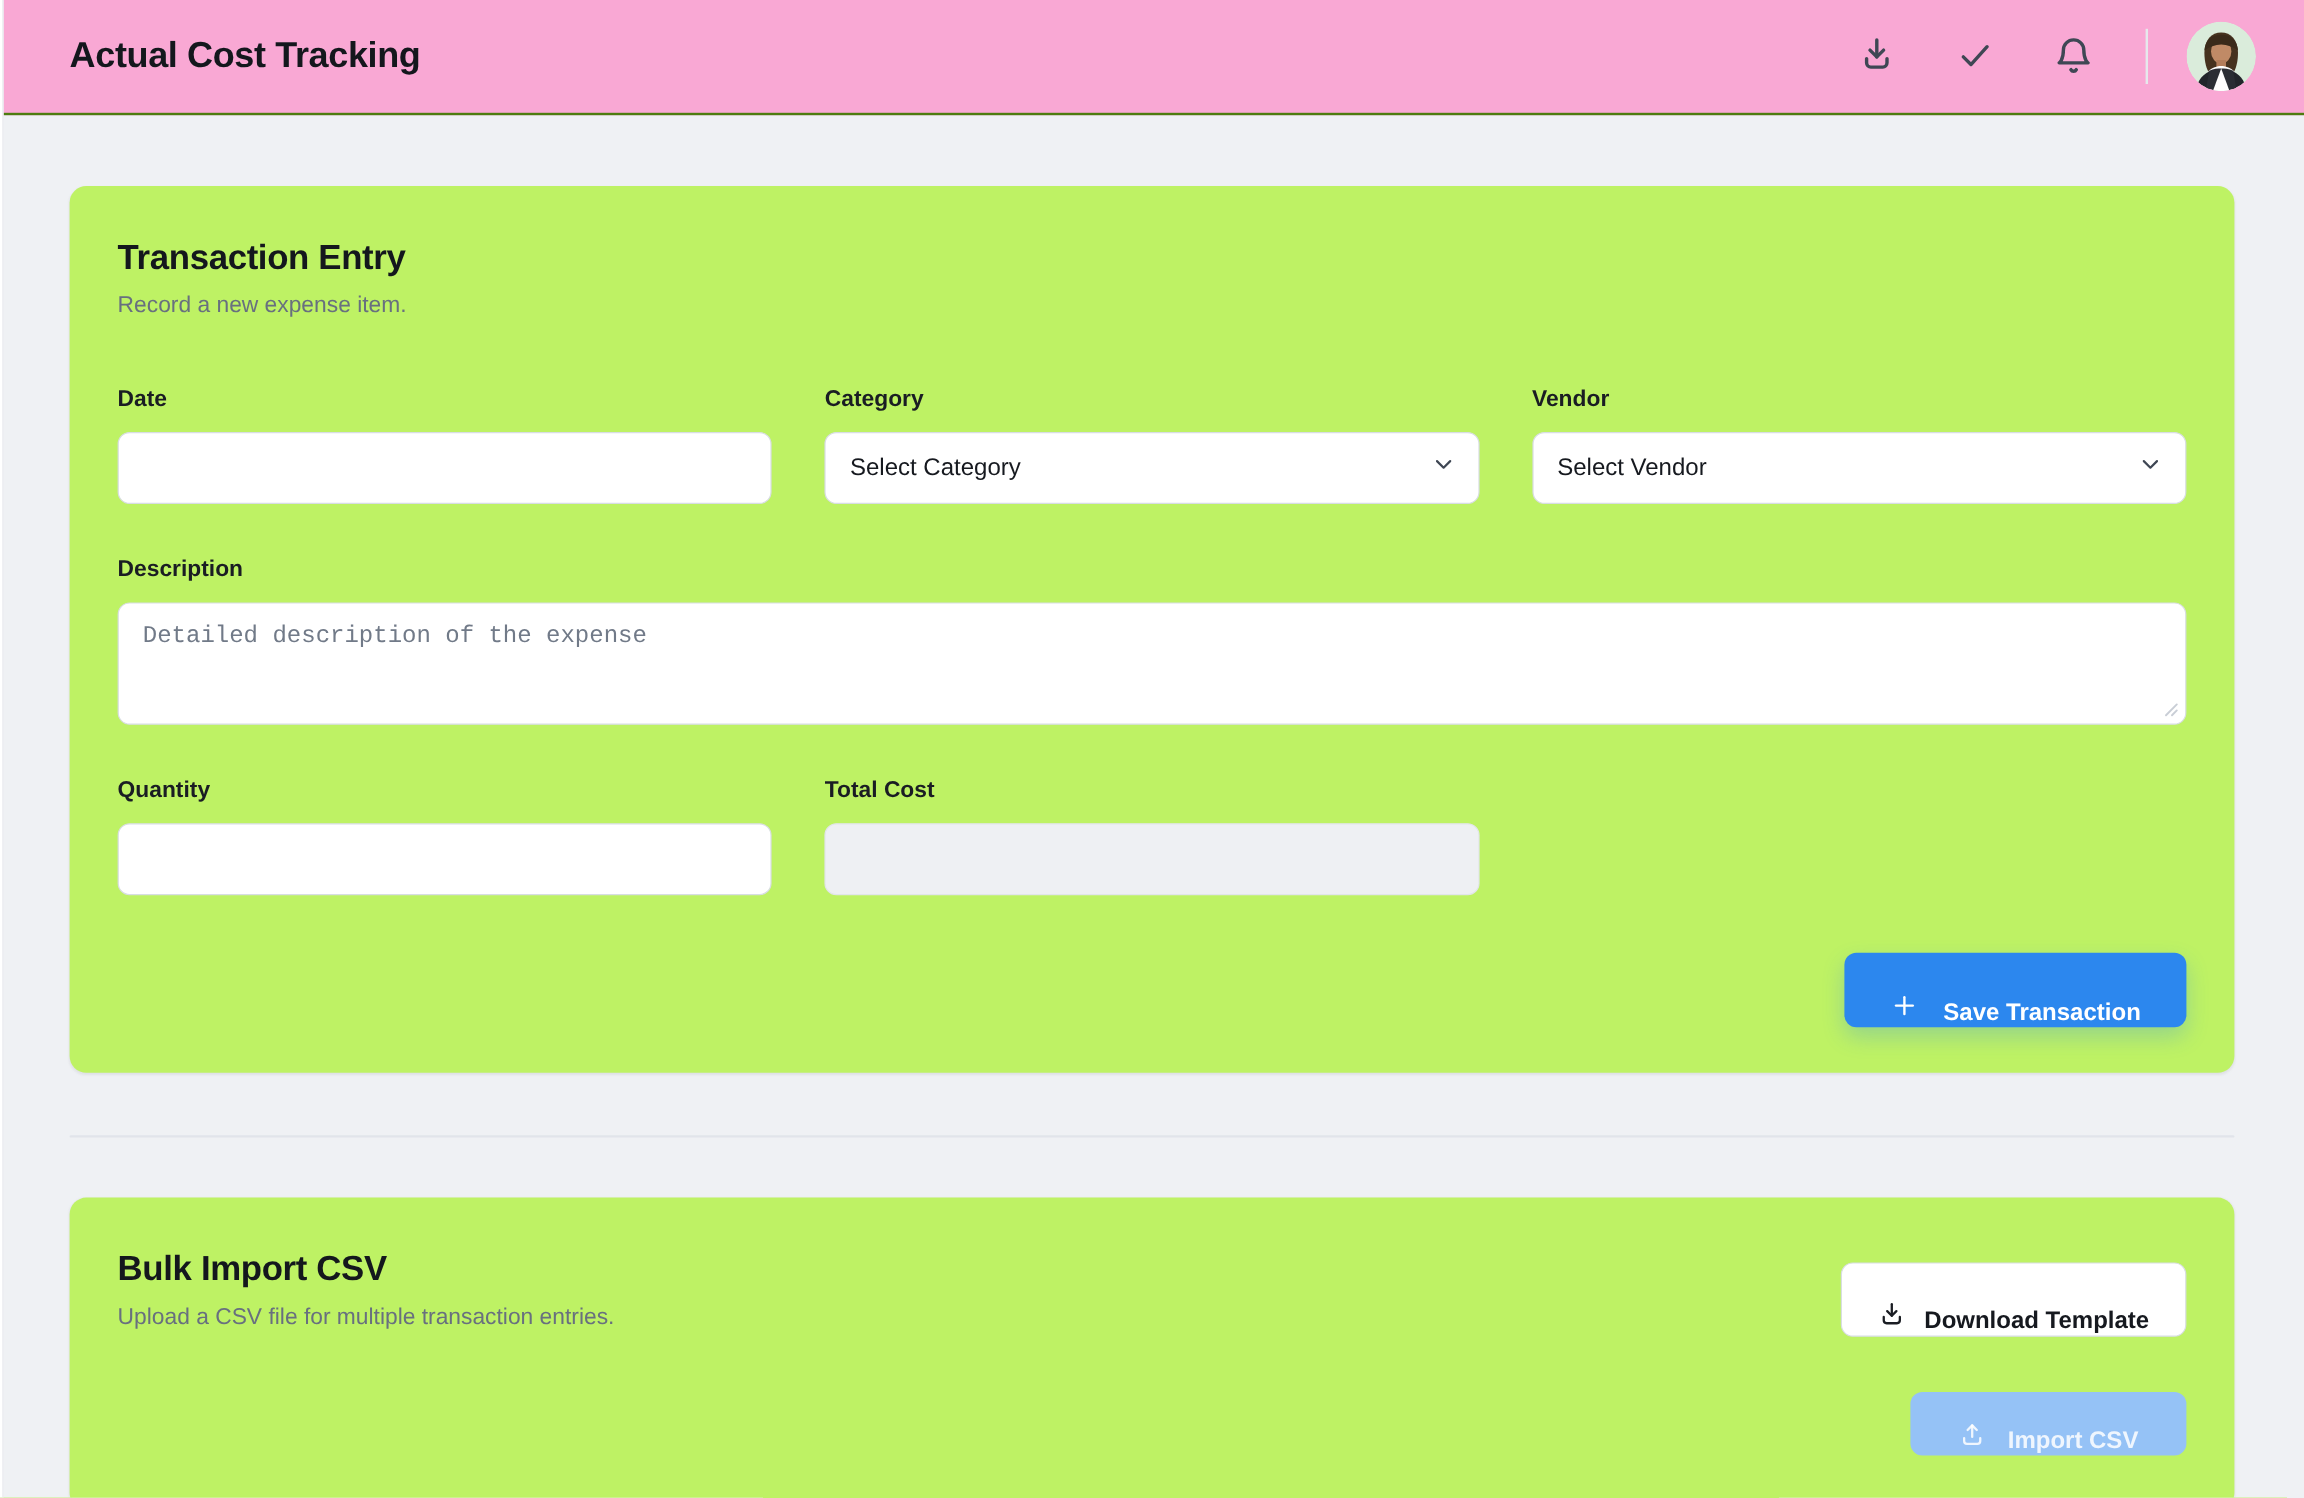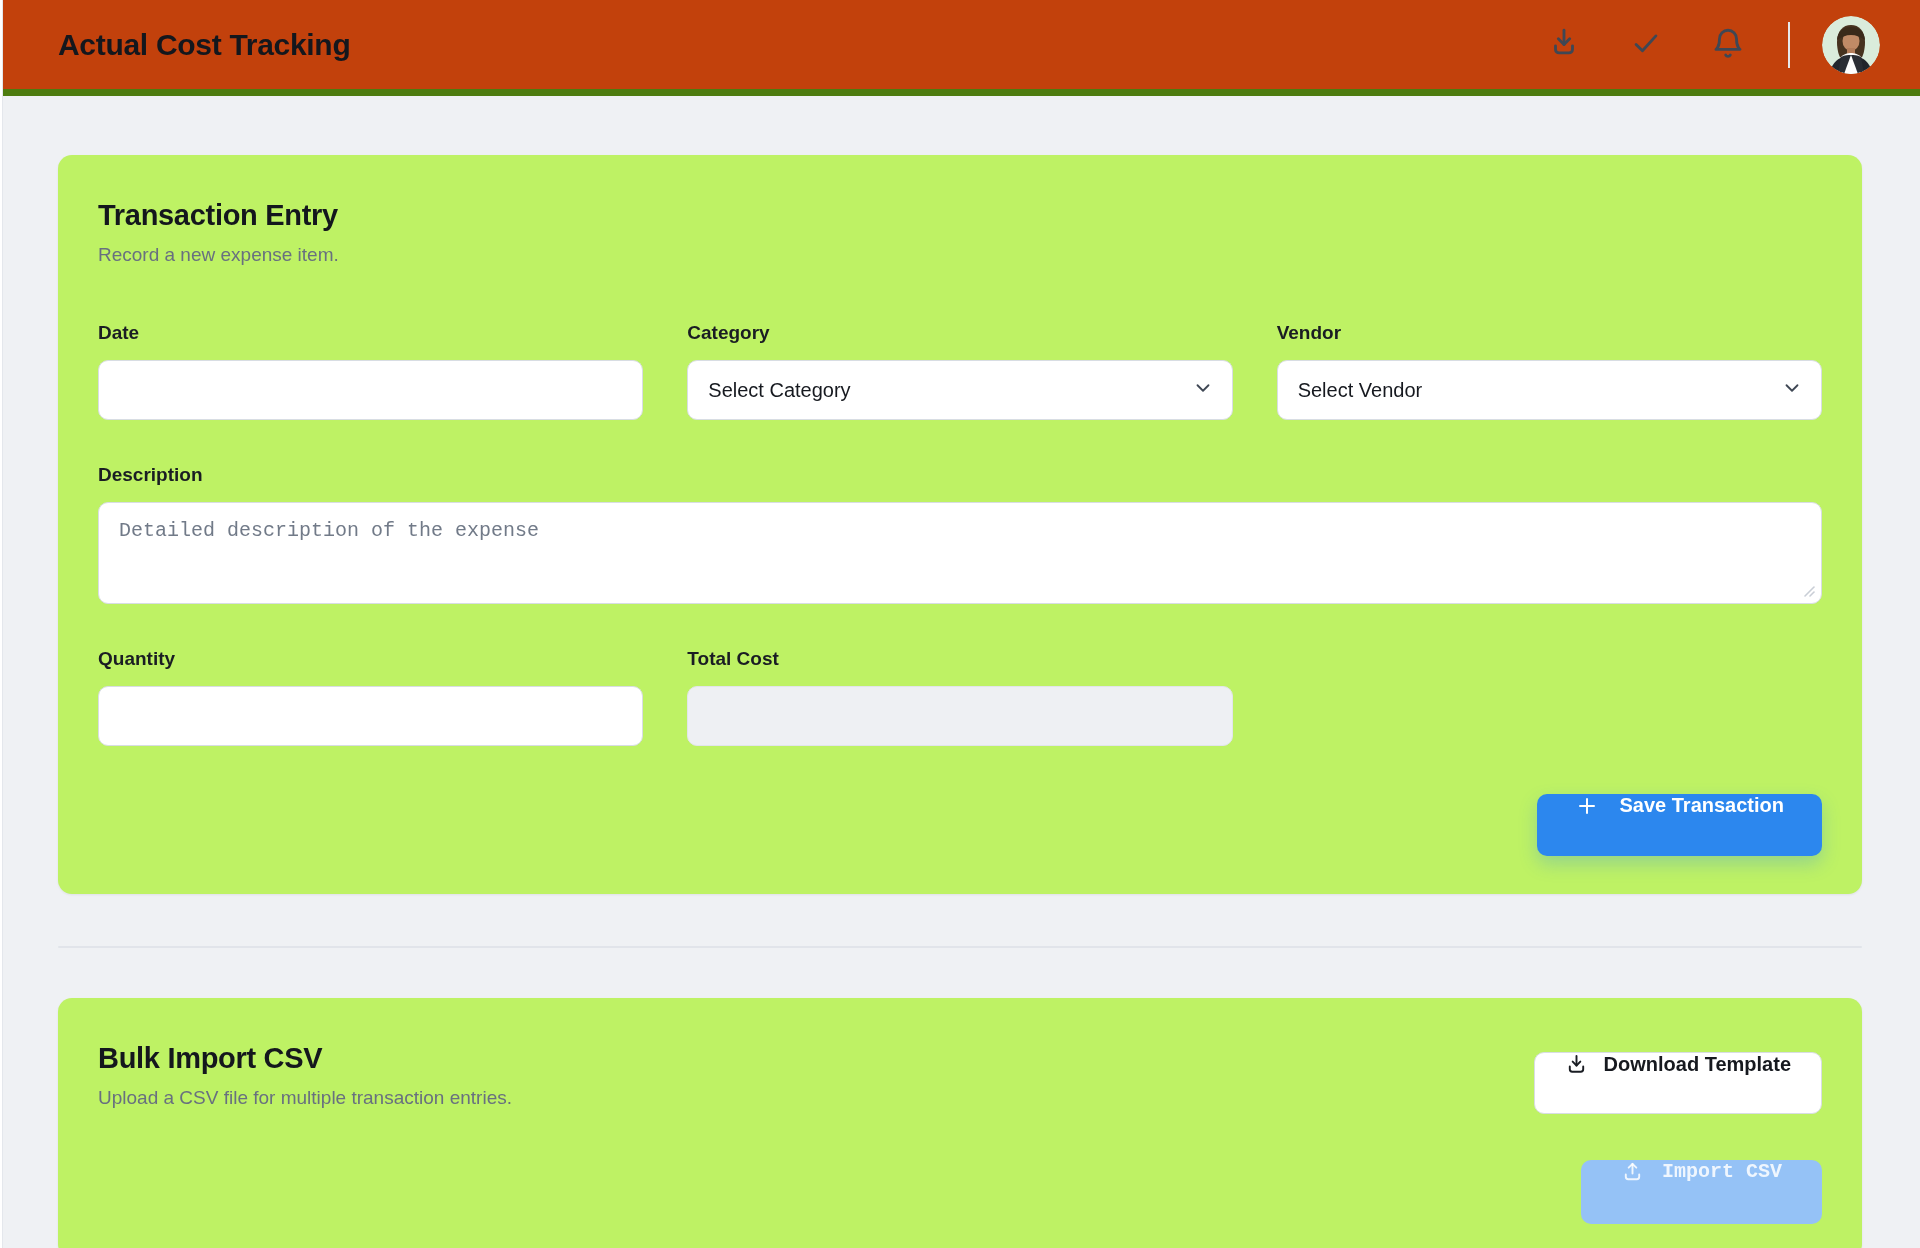--- a/index.html
+++ b/index.html
@@ -16,22 +16,22 @@
     position: absolute; left: 0; top: 0; bottom: 0;
     width: 3px; background: #ffffff;
     border-right: 1px solid #e4e7ec;
     z-index: 60;
   }
 
   
   .app-header {
     position: relative;
     height: 96px;
-    background: #c2410c;
-    border-bottom: 7px solid #4d7c0f;
+    background: #f9a8d4;
+    border-bottom: 2px solid #4d7c0f;
     display: flex; align-items: center;
     padding: 0 40px 0 58px;
     z-index: 10;
   }
   .app-title { font-size: 30px; font-weight: 700; letter-spacing: -0.3px; color: #14171d; }
   .header-actions { margin-left: auto; display: flex; align-items: center; gap: 26px; }
   .icon-btn {
     width: 56px; height: 56px; display: flex; align-items: center; justify-content: center;
     background: transparent; border: none; cursor: pointer; border-radius: 10px;
     color: #3f4754;
@@ -98,21 +98,21 @@
   }
   .textarea::placeholder { color: #717a88; }
   .text-input::placeholder { color: #717a88; }
   .resize-grip {
     position: absolute; right: 6px; bottom: 6px; width: 16px; height: 16px;
     pointer-events: none;
   }
 
   .card-footer { display: flex; justify-content: flex-end; margin-top: 48px; }
   .btn {
-    display: inline-flex; align-items: flex-start; justify-content: center;
+    display: inline-flex; align-items: flex-end; justify-content: center;
     border-radius: 10px; cursor: pointer; border: none;
     font-family: inherit; font-size: 20px; font-weight: 600;
   }
   .btn-primary {
     background: #2c87ee; color: #ffffff;
     height: 62px; padding: 0 38px; gap: 20px;
     box-shadow: 0 8px 18px rgba(44,135,238,0.28);
   }
   .btn-primary svg { width: 24px; height: 24px; stroke: #ffffff; }
 
@@ -128,23 +128,22 @@
   .btn-outline {
     background: #ffffff; color: #16191f;
     border: 1px solid #d8dde3;
     height: 62px; padding: 0 30px; gap: 16px;
     margin-top: 10px;
   }
   .btn-outline svg { width: 23px; height: 23px; stroke: #1a1d23; }
   .bulk-actions { display: flex; justify-content: flex-end; margin-top: 46px; }
   .btn-disabled {
     background: #95c2f6; color: rgba(255,255,255,0.85);
-    height: 64px; padding: 0 40px; gap: 18px;
+    height: 53px; padding: 0 40px; gap: 18px;
     cursor: default;
-    font-family: Liberation Mono, monospace;
   }
   .btn-disabled svg { width: 23px; height: 23px; stroke: rgba(255,255,255,0.85); }
 
   svg { fill: none; stroke-linecap: round; stroke-linejoin: round; }
 </style>
 </head>
 <body>
 
 <div class="left-strip"></div>
 

